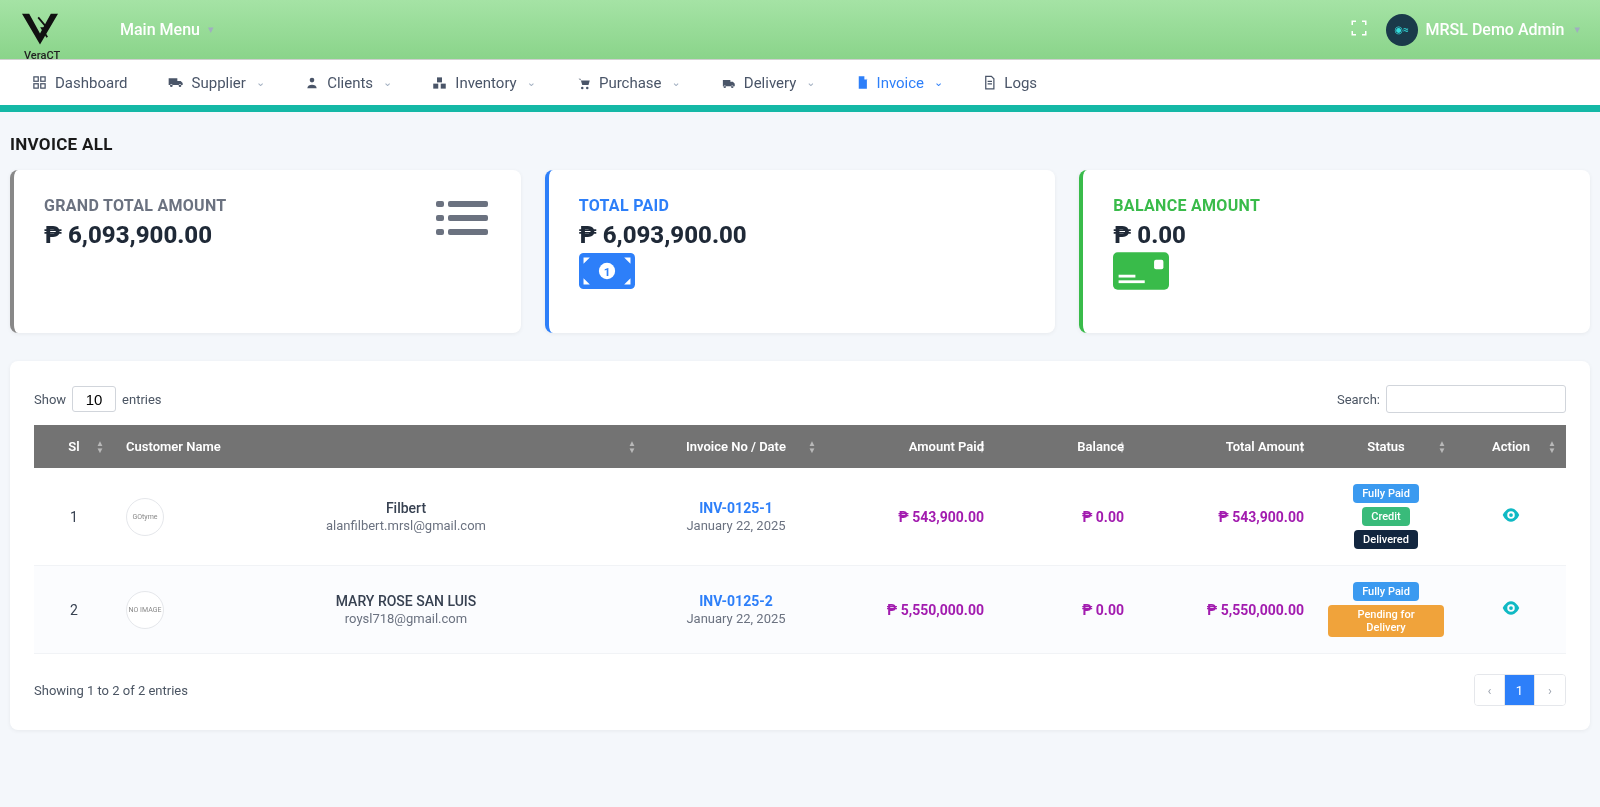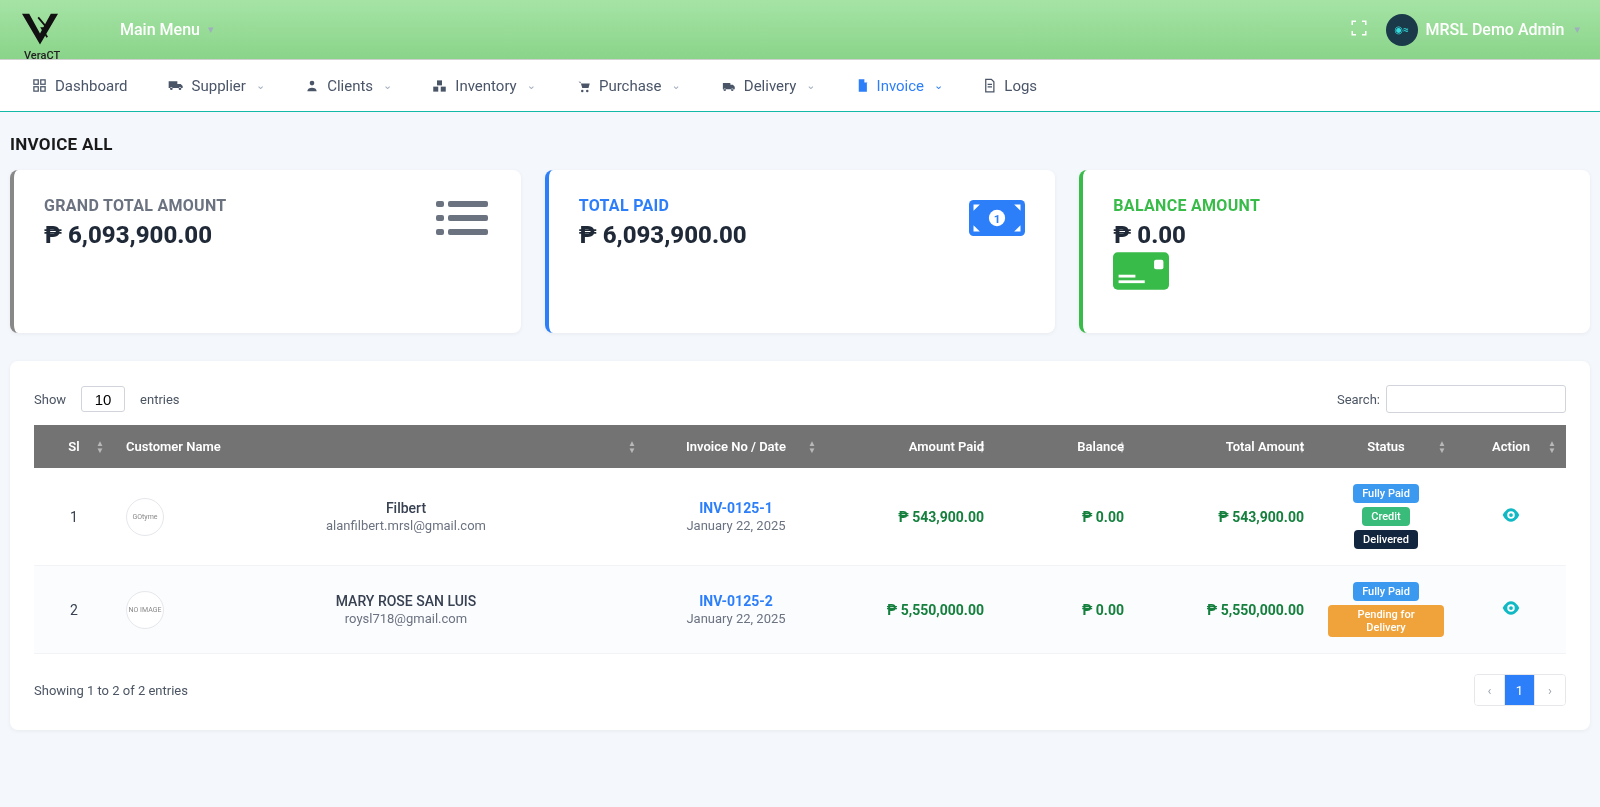--- a/index.html
+++ b/index.html
@@ -21,21 +21,21 @@
   .expand-icon { color: #fff; cursor: pointer; }
   .user-chip { display: flex; align-items: center; gap: 8px; color: #fff; font-weight: 500; cursor: pointer; }
   .avatar { width: 32px; height: 32px; border-radius: 50%; background: #1a3a4a; display: flex; align-items: center; justify-content: center; font-size: 10px; color: #3dd; }
   
   .topnav {
     background: #fff;
     padding: 0 12px;
     display: flex;
     align-items: center;
     height: 52px;
-    border-bottom: 1px solid #14b8a6;
+    border-bottom: 7px solid #14b8a6;
   }
   .nav-item {
     display: flex;
     align-items: center;
     gap: 8px;
     padding: 0 20px;
     color: #4a5568;
     font-size: 15px;
     cursor: pointer;
   }
@@ -51,21 +51,21 @@
     background: #fff;
     border-radius: 8px;
     padding: 26px 30px 40px;
     box-shadow: 0 1px 4px rgba(0,0,0,0.06);
     border-left: 4px solid transparent;
     display: flex;
     justify-content: space-between;
     align-items: flex-start;
   }
   .stat-card.grey { border-left-color: #888; }
-  .stat-card.blue { border-left-color: #2d7ff9; }
+  .stat-card.blue { border-left-color: #2d7ff9; flex-direction: column; }
   .stat-card.green { border-left-color: #39bb4a; flex-direction: column; }
   .stat-label { font-size: 16px; font-weight: 700; color: #6b7280; letter-spacing: 0.3px; }
   .stat-card.blue .stat-label { color: #2d7ff9; }
   .stat-card.green .stat-label { color: #39bb4a; }
   .stat-value { font-size: 24px; font-weight: 800; color: #1f2937; margin-top: 6px; }
   .stat-icon { width: 56px; height: 44px; display: flex; align-items: center; justify-content: center; }
   
   .data-card {
     background: #fff;
     border-radius: 8px;
@@ -82,21 +82,21 @@
     font-size: 14px;
     font-weight: 600;
     display: flex;
     align-items: center;
     gap: 8px;
     cursor: pointer;
   }
   .data-title { font-size: 16px; font-weight: 600; color: #3b4252; margin-bottom: 14px; }
   
   .table-controls { display: flex; justify-content: space-between; align-items: center; font-size: 13px; color: #4b5563; margin-bottom: 12px; }
-  .show-entries { display: flex; gap: 15px; align-items: center; }
+  .show-entries { display: flex; gap: 6px; align-items: center; }
   .entries-select { width: 44px; height: 26px; border: 1px solid #d1d5db; border-radius: 3px; text-align: center; font-size: 15px; }
   .search-wrap { display: flex; gap: 6px; align-items: center; }
   .search-input { height: 28px; width: 180px; border: 1px solid #d1d5db; border-radius: 3px; padding: 0 8px; font-size: 13px; }
   
   table.data-table { width: 100%; border-collapse: collapse; }
   .data-table thead { background: #737373; color: #fff; }
   .data-table th { padding: 14px 12px; font-size: 13px; font-weight: 600; text-align: left; position: relative; }
   .data-table th.center { text-align: center; }
   .data-table th.right { text-align: right; }
   .sort-icons { position: absolute; right: 10px; top: 50%; transform: translateY(-50%); display: flex; flex-direction: column; gap: 1px; opacity: 0.5; font-size: 8px; line-height: 7px; }
@@ -108,21 +108,21 @@
   .cust-cell { display: flex; align-items: center; gap: 14px; }
   .cust-avatar { width: 38px; height: 38px; border-radius: 50%; background: #fff; border: 1px solid #e5e7eb; display: flex; align-items: center; justify-content: center; font-size: 7px; color: #888; overflow: hidden; }
   .cust-info { display: flex; flex-direction: column; align-items: center; flex: 1; }
   .cust-name { font-weight: 500; color: #374151; font-size: 14px; }
   .cust-email { color: #6b7280; font-size: 13px; margin-top: 2px; }
   
   .inv-cell { text-align: center; }
   .inv-no { color: #2d7ff9; font-weight: 700; font-size: 14px; }
   .inv-date { color: #6b7280; font-size: 13px; margin-top: 2px; }
   
-  .money { font-weight: 700; font-size: 14px; color: #15803d; }
+  .money { font-weight: 700; font-size: 14px; color: #a21caf; }
   
   .status-stack { display: flex; flex-direction: column; gap: 4px; align-items: center; }
   .badge { display: inline-block; padding: 3px 9px; border-radius: 4px; font-size: 11px; color: #fff; font-weight: 500; }
   .badge.blue { background: #3b9af0; }
   .badge.green { background: #39bb7a; }
   .badge.dark { background: #12263f; }
   .badge.orange { background: #f0a33b; }
   
   .eye-btn { color: #10b9c4; cursor: pointer; display: inline-flex; }
   

